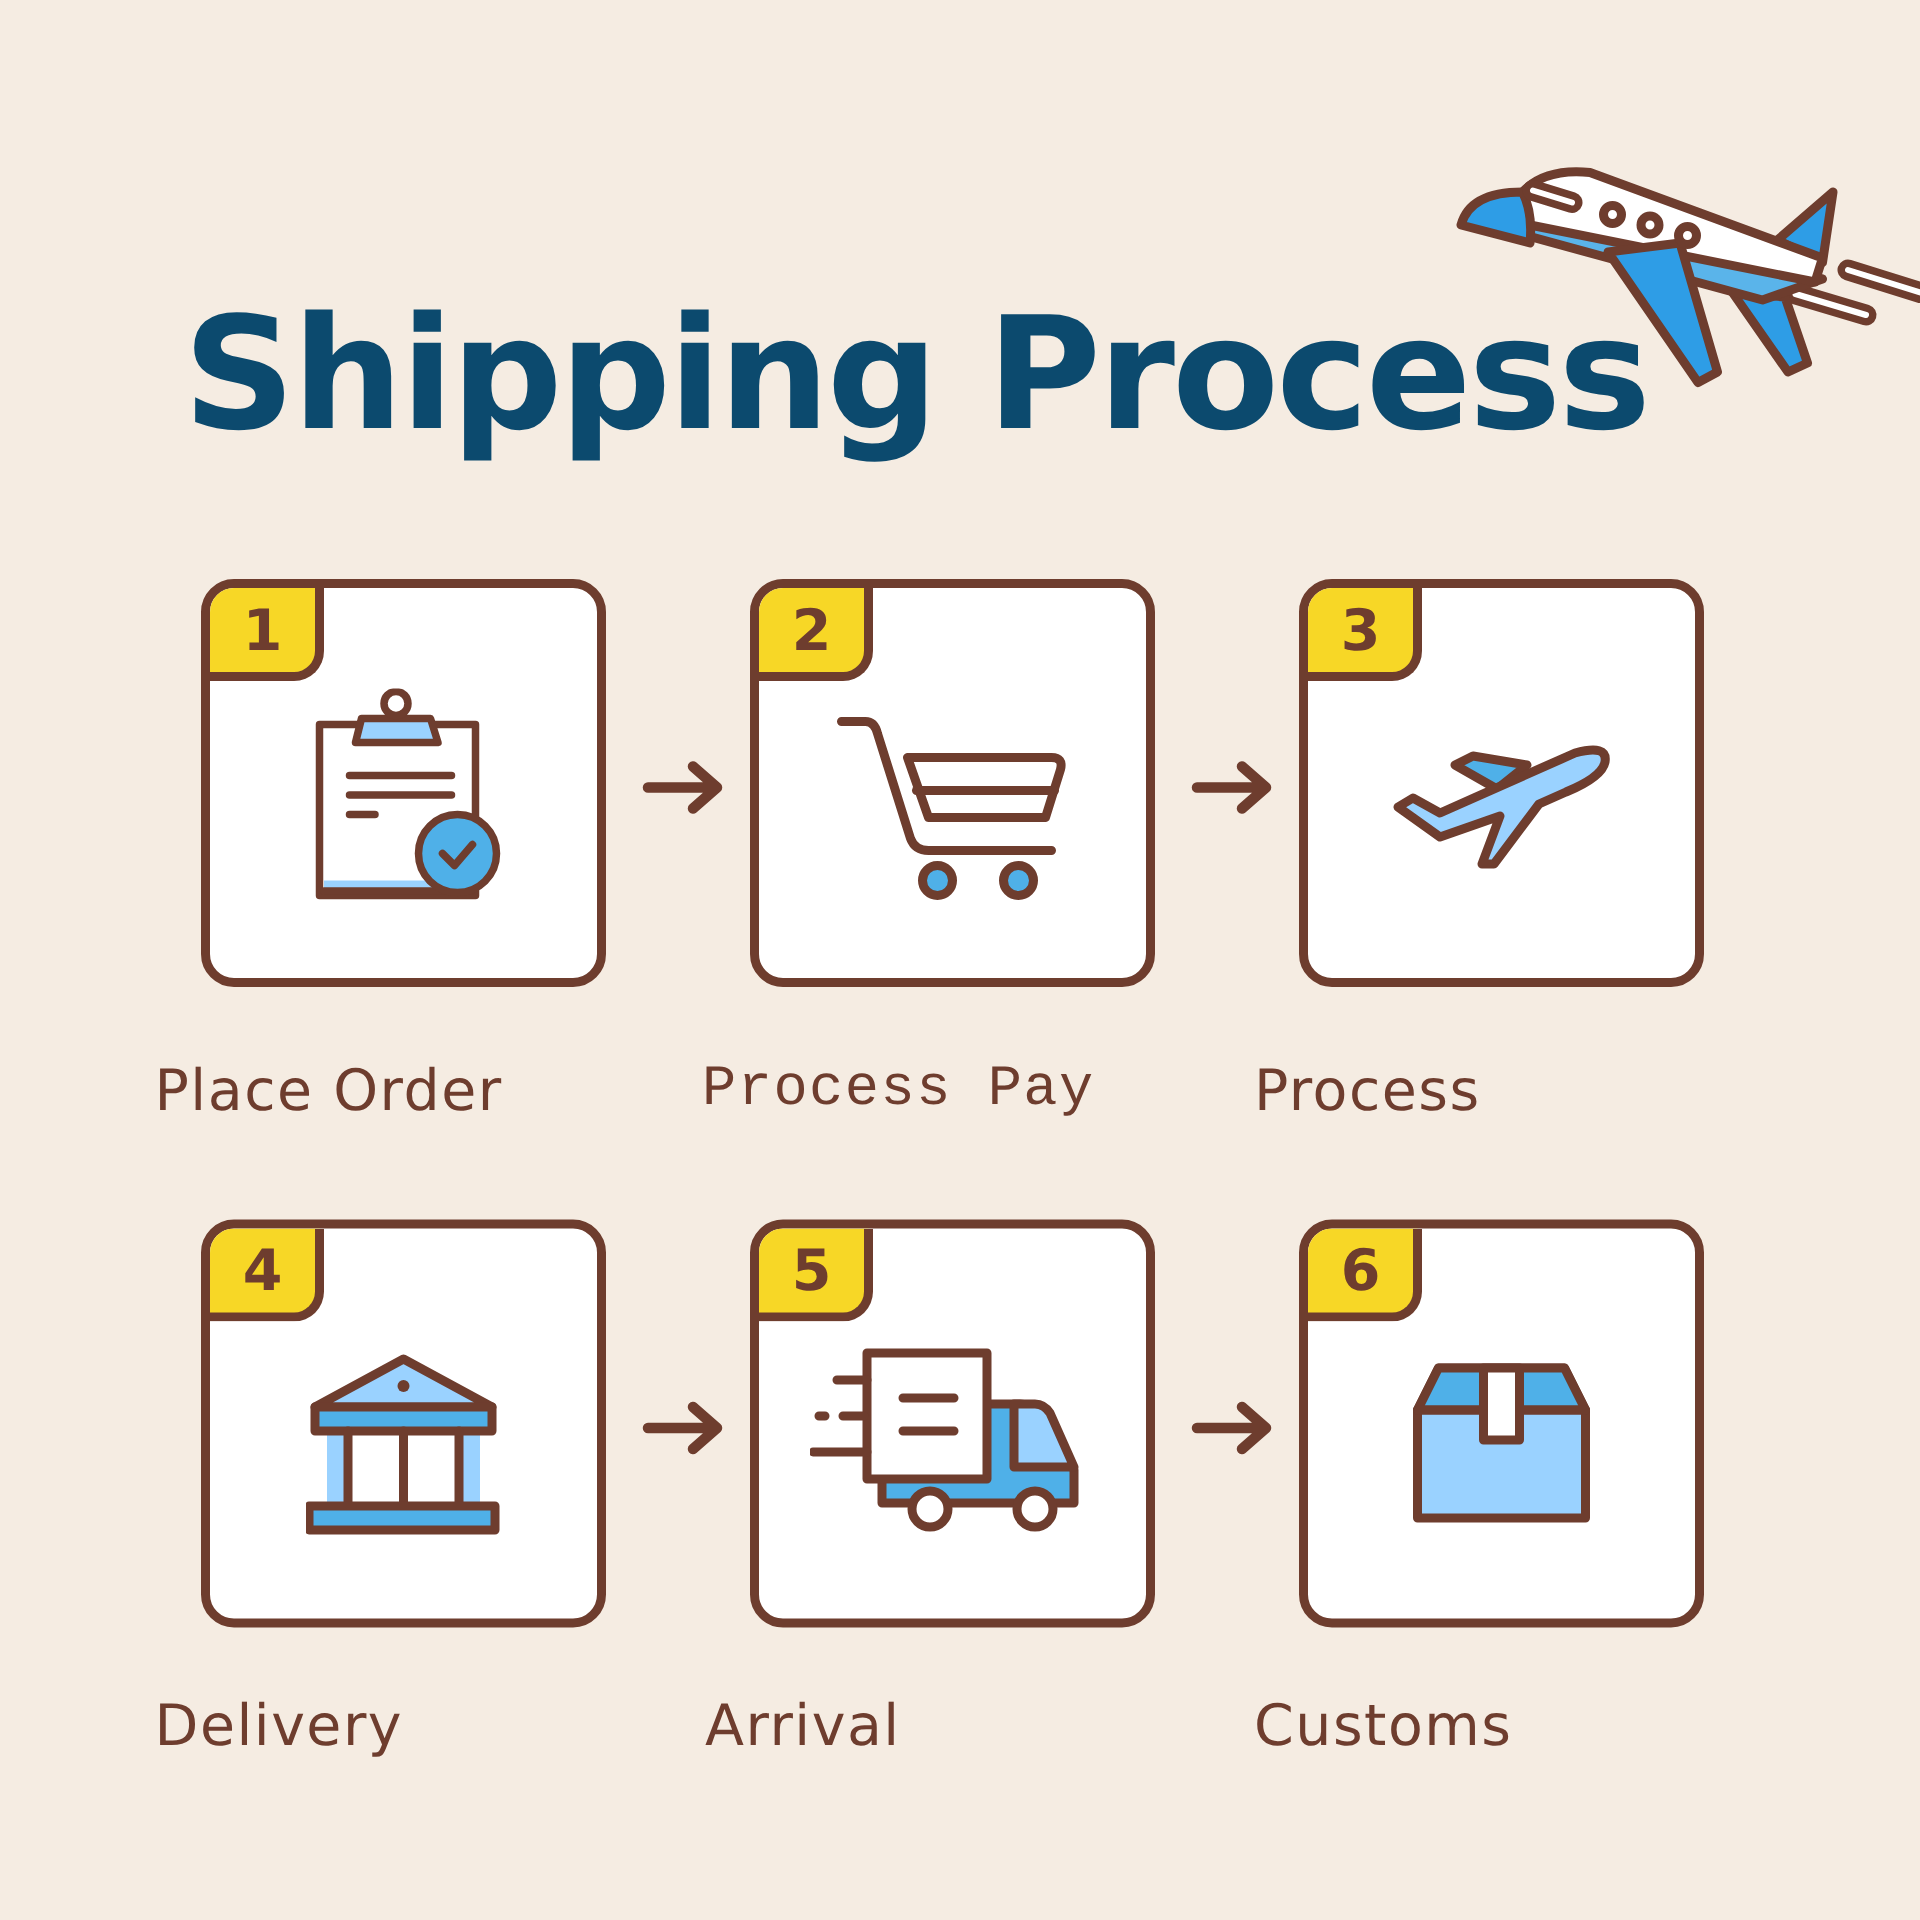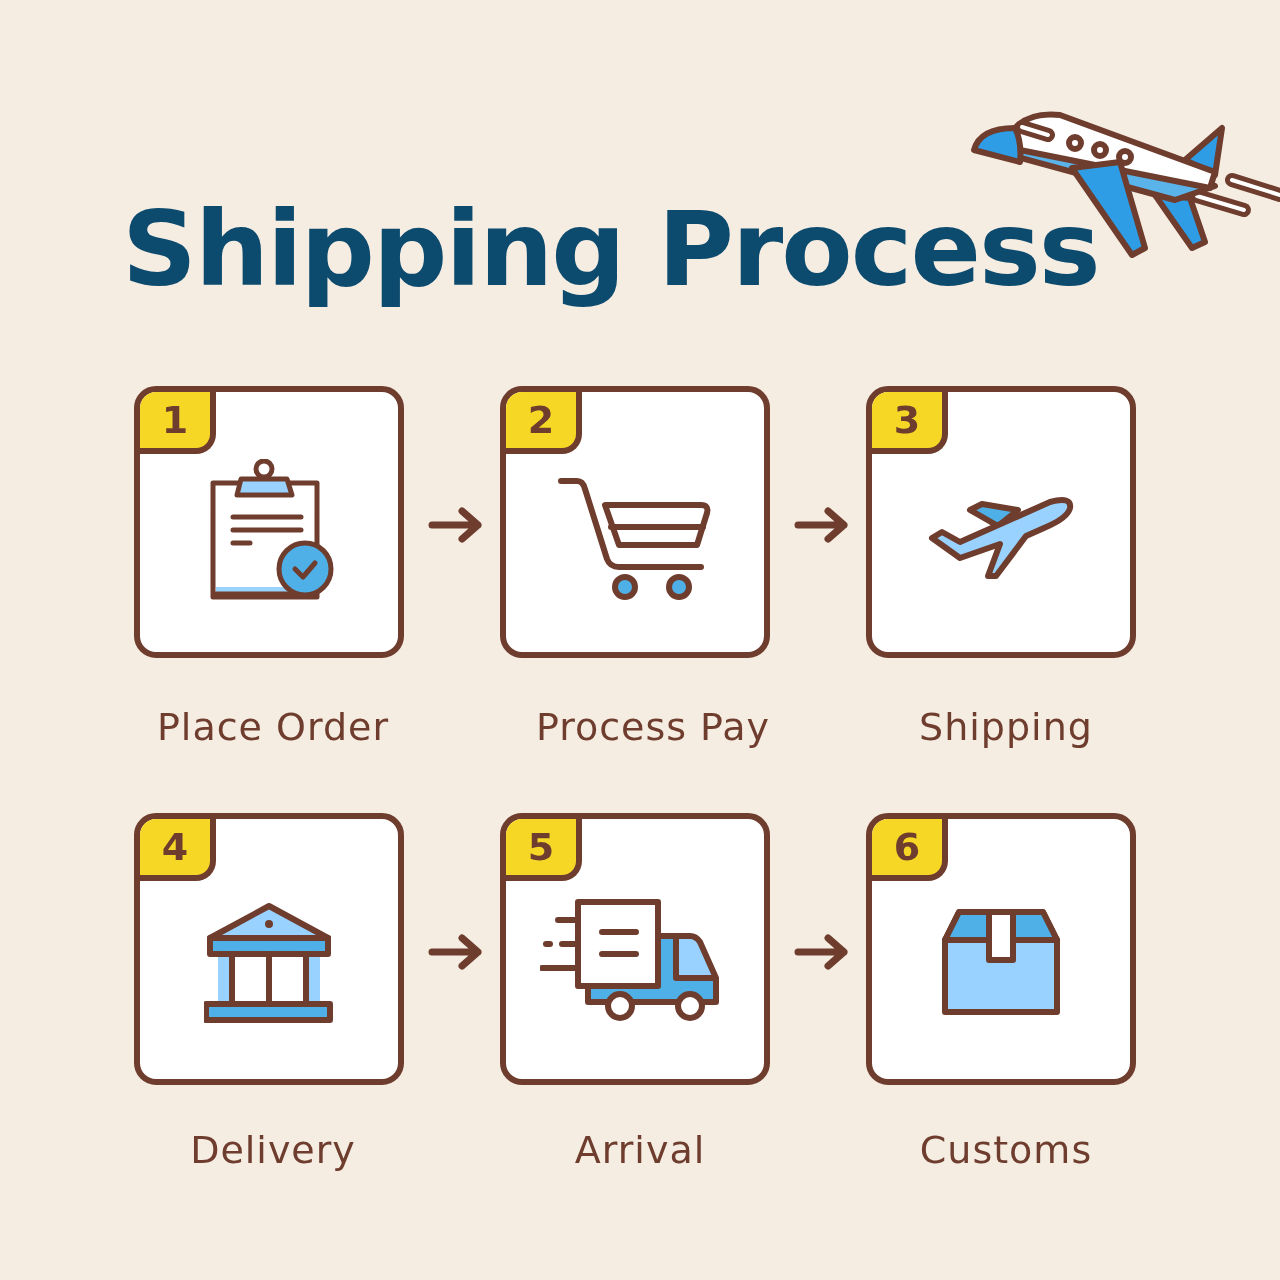--- a/index.html
+++ b/index.html
@@ -2,21 +2,21 @@
 <html><head>
 <meta charset="utf-8">
 <style>
   html, body { margin:0; padding:0; }
   body { width:1280px; height:1280px; background:#f5ece2; position:relative; overflow:hidden; font-family:"DejaVu Sans", sans-serif; }
   .title { position:absolute; left:122px; top:188px; font-size:104px; font-weight:bold; color:#0c4a6e; letter-spacing:-2px; white-space:nowrap; }
   .deco-plane { position:absolute; left:960px; top:100px; width:320px; height:180px; }
   .card { position:absolute; width:270px; height:272px; box-sizing:border-box; border:6px solid #6e3d2e; border-radius:22px; background:#ffffff; overflow:hidden; }
   .badge { position:absolute; left:0; top:0; width:70px; height:56px; background:#f7d726; border-right:6px solid #6e3d2e; border-bottom:6px solid #6e3d2e; border-bottom-right-radius:20px; box-sizing:content-box; display:flex; align-items:center; justify-content:center; font-size:38px; font-weight:bold; color:#6e3d2e; }
   .icon { position:absolute; left:50%; top:50%; transform:translate(-50%,-50%); }
-  .label { position:absolute; width:340px; text-align:center; font-size:38px; color:#6e3d2e; letter-spacing:1px; font-family:"DejaVu Sans", sans-serif; }
+  .label { position:absolute; width:340px; font-size:38px; color:#6e3d2e; letter-spacing:1px; font-family:"DejaVu Sans", sans-serif; }
   .arrow { position:absolute; width:56px; height:36px; }
 </style>
 </head>
 <body>
 
 <div class="title">Shipping Process</div>
 
 <svg class="deco-plane" viewBox="0 0 320 180">
   <g stroke="#6e3d2e" stroke-width="6" stroke-linejoin="round" stroke-linecap="round">
 
@@ -72,36 +72,36 @@
   <svg class="icon" width="160" height="130" viewBox="0 0 160 130" style="margin-top:14px;">
     <g stroke="#6e3d2e" stroke-width="6" stroke-linejoin="round" stroke-linecap="round" fill="none">
       <path d="M6 10 L22 10 Q28 10 30 18 L52 88 Q55 96 64 96 L146 96"></path>
       <path d="M50 34 L146 34 Q154 34 152 42 L142 74 L64 74 Z"></path>
       <path d="M56 56 L148 56"></path>
       <circle cx="70" cy="116" r="10" fill="#4fb0e8"></circle>
       <circle cx="124" cy="116" r="10" fill="#4fb0e8"></circle>
     </g>
   </svg>
 </div>
-<div class="label" style="left:483px; top:705px;">Process Pay</div>
+<div class="label" style="left:468px; top:705px;font-family:Liberation Mono, monospace;">Process Pay</div>
 
 <svg class="arrow" style="left:794px; top:507px;" viewBox="0 0 56 36">
   <path d="M4 18 L50 18 M34 4 L50 18 L34 32" fill="none" stroke="#6e3d2e" stroke-width="7" stroke-linecap="round" stroke-linejoin="round"></path>
 </svg>
 
 <div class="card" style="left:866px; top:386px;">
   <div class="badge">3</div>
   <svg class="icon" width="150" height="100" viewBox="0 0 150 100" style="margin-top:8px;">
     <g stroke="#6e3d2e" stroke-width="6" stroke-linejoin="round" stroke-linecap="round">
       <path d="M44 30 L56 24 L92 30 L72 46 Z" fill="#4fb0e8"></path>
       <path d="M6 58 L16 52 L34 62 L124 22 Q146 16 144 28 Q142 38 118 48 L100 56 L70 96 L62 96 L74 64 L34 78 Z" fill="#9ad2ff"></path>
     </g>
   </svg>
 </div>
-<div class="label" style="left:836px; top:705px;">Shipping</div>
+<div class="label" style="left:836px; top:705px;">Process</div>
 
 <div class="card" style="left:134px; top:813px;">
   <div class="badge">4</div>
   <svg class="icon" width="130" height="126" viewBox="0 0 130 126" style="margin-top:14px;">
     <g stroke="#6e3d2e" stroke-width="6" stroke-linejoin="round" stroke-linecap="round">
       <rect x="14" y="54" width="102" height="50" fill="#9ad2ff" stroke="none"></rect>
       <rect x="28" y="54" width="74" height="50" fill="#ffffff" stroke="none"></rect>
       <path d="M6 38 L65 6 L124 38 Z" fill="#9ad2ff"></path>
       <circle cx="65" cy="24" r="4" fill="#6e3d2e" stroke="none"></circle>
       <rect x="6" y="38" width="118" height="16" fill="#4fb0e8"></rect>

